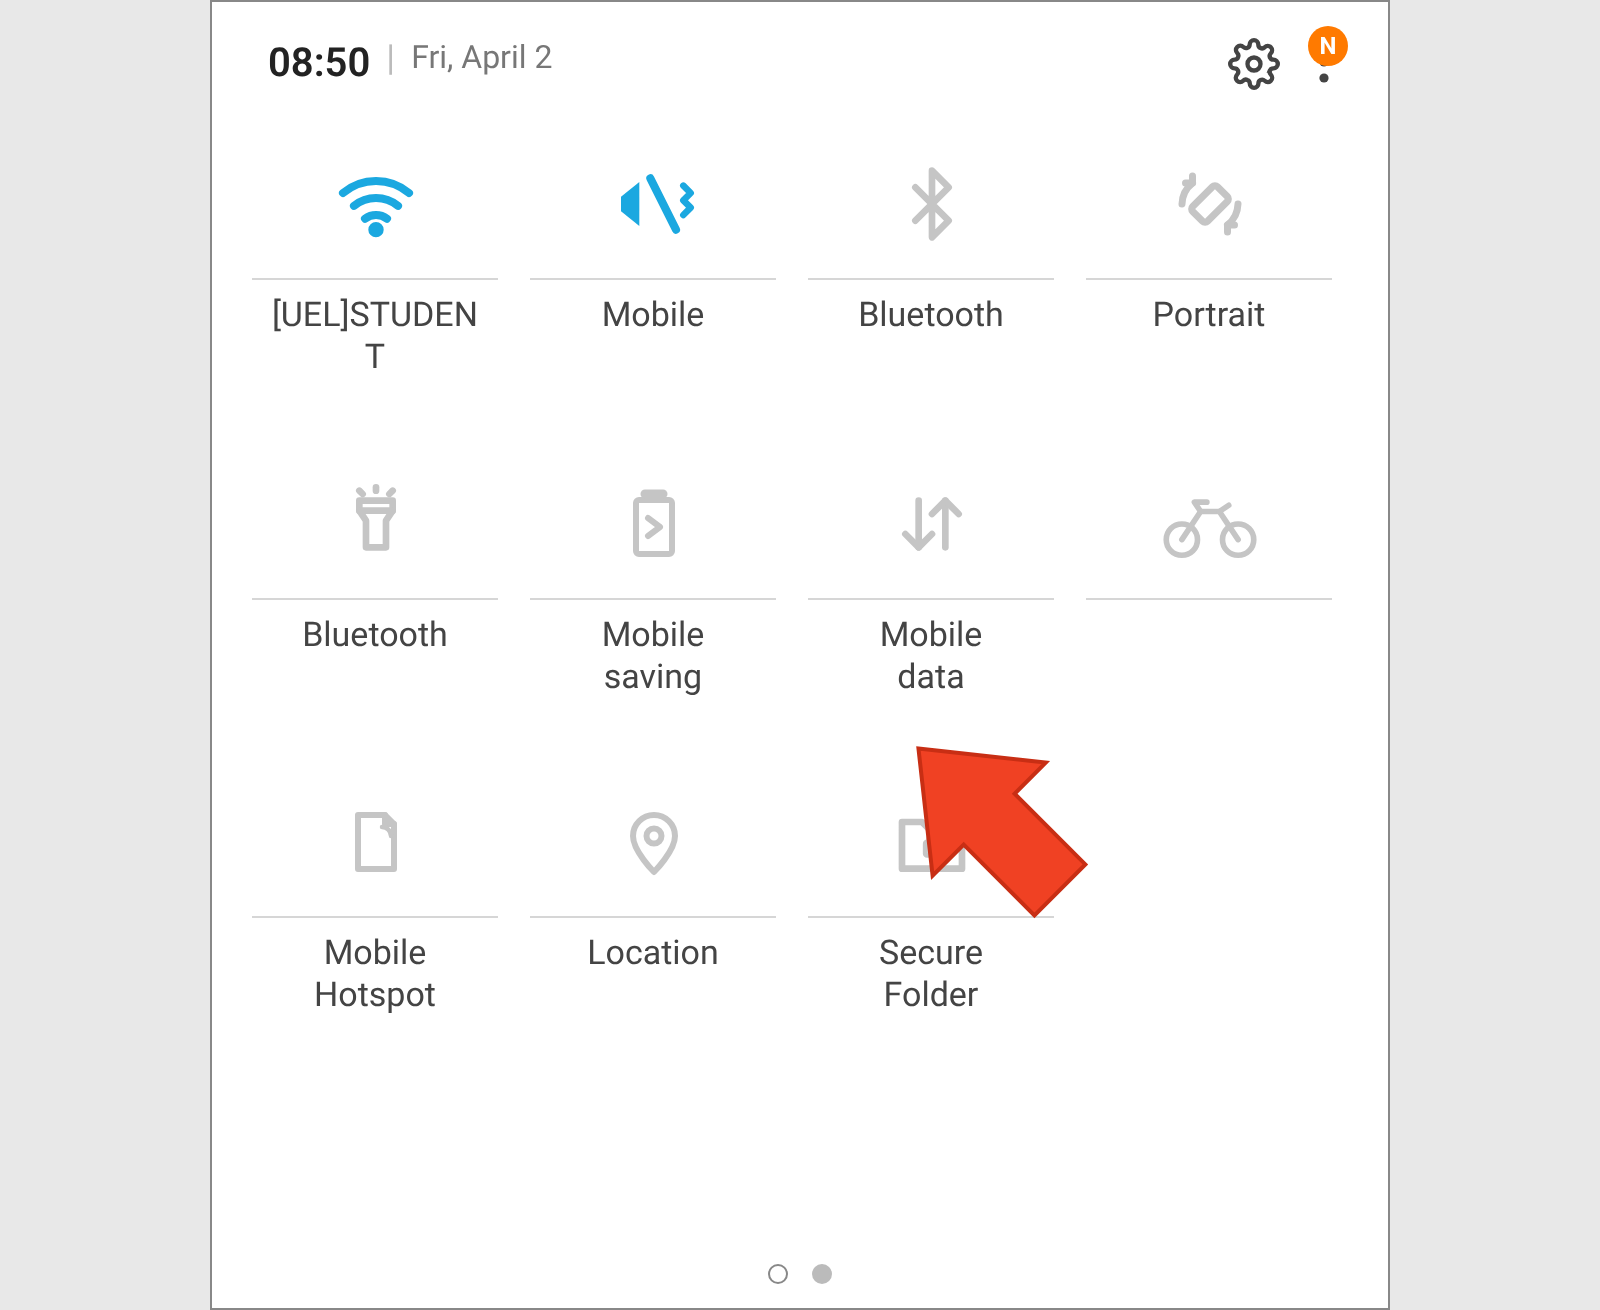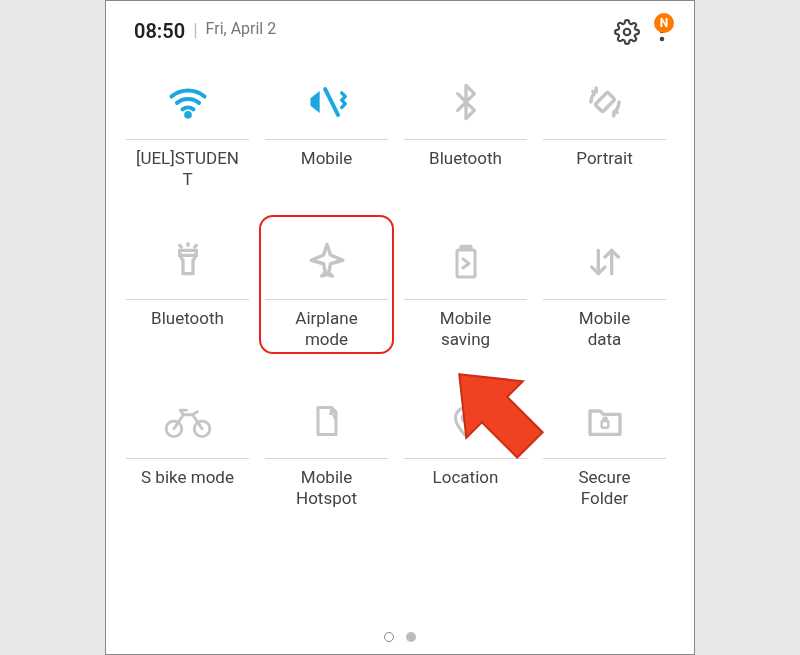--- a/index.html
+++ b/index.html
@@ -198,31 +198,20 @@
             <line x1="7" y1="8" x2="17" y2="8"></line>
           <line x1="12" y1="2" x2="12" y2="1"></line>
             <line x1="8" y1="3" x2="7" y2="2"></line>
             <line x1="16" y1="3" x2="17" y2="2"></line>
         </svg>
       </div>
       <div class="divider"></div>
       <div class="label">Bluetooth</div>
     </div>
 
-    <div class="tile">
-      <div class="highlight"></div>
-      <div class="icon-wrap">
-        <svg width="42" height="42" viewBox="0 0 24 24" fill="none" stroke="#c5c5c5" stroke-width="2" stroke-linecap="round" stroke-linejoin="round">
-          <path d="M12 2l2 6 7 3-7 2-1 5 2 2-3-1-3 1 2-2-1-5-7-2 7-3 2-6z"></path>
-        </svg>
-      </div>
-      <div class="divider"></div>
-      <div class="label">Airplane
-mode</div>
-    </div>
 
     <div class="tile">
       <div class="icon-wrap">
         <svg width="36" height="44" viewBox="0 0 24 24" fill="none" stroke="#c5c5c5" stroke-width="2" stroke-linecap="round" stroke-linejoin="round">
           <rect x="6" y="4" width="12" height="18" rx="1"></rect>
             <line x1="9" y1="2" x2="15" y2="2" stroke-width="3"></line>
           <path d="M10 10l4 3-4 3 4-3"></path>
         </svg>
       </div>
       <div class="divider"></div>
@@ -248,21 +237,20 @@
       <div class="icon-wrap">
         <svg width="50" height="40" viewBox="0 0 32 24" fill="none" stroke="#c5c5c5" stroke-width="1.8" stroke-linecap="round" stroke-linejoin="round">
           <circle cx="7" cy="17" r="5"></circle>
             <circle cx="25" cy="17" r="5"></circle>
           <path d="M7 17L13 8h6l6 9"></path>
             <path d="M13 8l-2-3h4"></path>
             <path d="M19 8l3-2"></path>
         </svg>
       </div>
       <div class="divider"></div>
-      <div class="label">S bike mode</div>
     </div>
 
     <div class="tile">
       <div class="icon-wrap">
         <svg width="36" height="42" viewBox="0 0 24 24" fill="none" stroke="#c5c5c5" stroke-width="2" stroke-linecap="round" stroke-linejoin="round">
           <path d="M6 3h9l3 3v15H6V3z"></path>
             <path d="M15 3v3h3"></path>
           <path d="M14 7a3 3 0 0 1 3 3" stroke-width="1.5"></path>
         </svg>
       </div>

